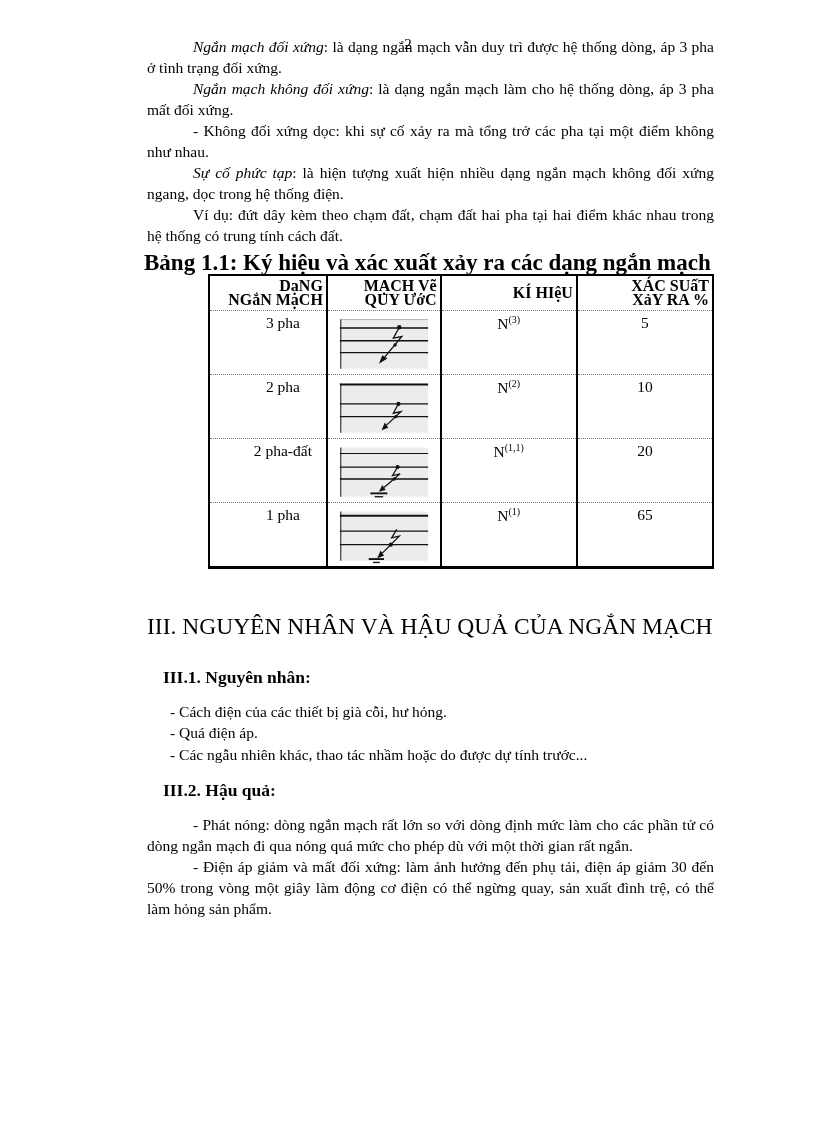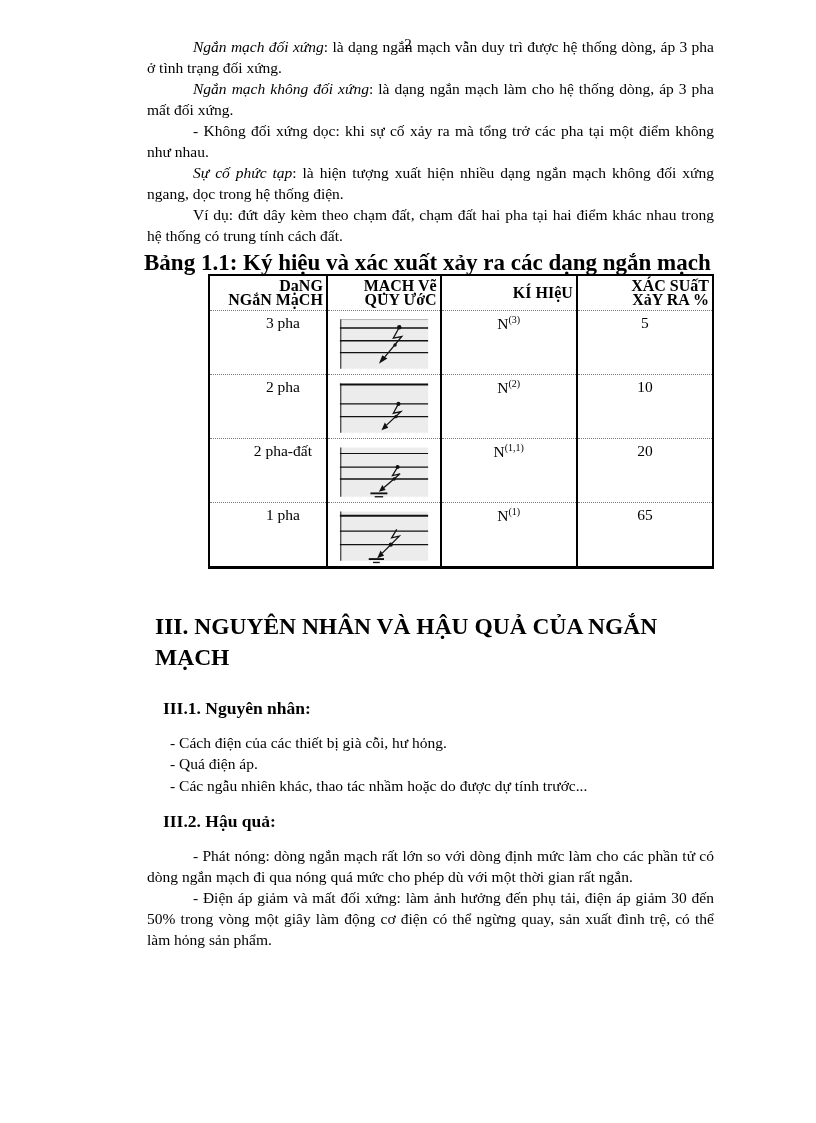--- a/index.html
+++ b/index.html
@@ -19,21 +19,21 @@
   .fault th:first-child, .fault td:first-child { border-left:none; }
   .fault thead th { border-bottom:1px dotted #777; font-size:16px; font-weight:bold; text-align:right; vertical-align:middle; height:35px; padding:2px 3px; line-height:14px; }
   .fault tbody tr + tr td { border-top:1px dotted #777; }
   .fault td { height:62px; text-align:center; vertical-align:top; font-size:15.5px; padding-top:3px; }
   .c-type  { width:119px;padding-left:31px; }
   .c-draw  { width:114px; }
   .c-sym   { width:138px; }
   .c-prob  { width:138px; }
   .c-sym sup { font-size:10px; }
   .c-draw svg { display:block; margin:3px auto 0 auto; }
-  h1.section { font-size:23.5px; line-height:31px; font-weight:bold; margin:42px 0 0 8px; max-width:590px; }
+  h1.section { font-size:23.5px; line-height:31px; font-weight:normal; margin:42px 0 0 0; max-width:590px; }
   h2.sub { font-size:17.5px; font-weight:bold; margin:24px 0 13px 16px; line-height:22px; }
   h2.sub2 { margin-top:14px; }
   p.list-item { font-size:15.5px; line-height:21.5px; margin:0 0 0 23px; }
   .after-list { margin-top:10px; }
 </style>
 </head>
 <body>
 
 <div class="page">
 

